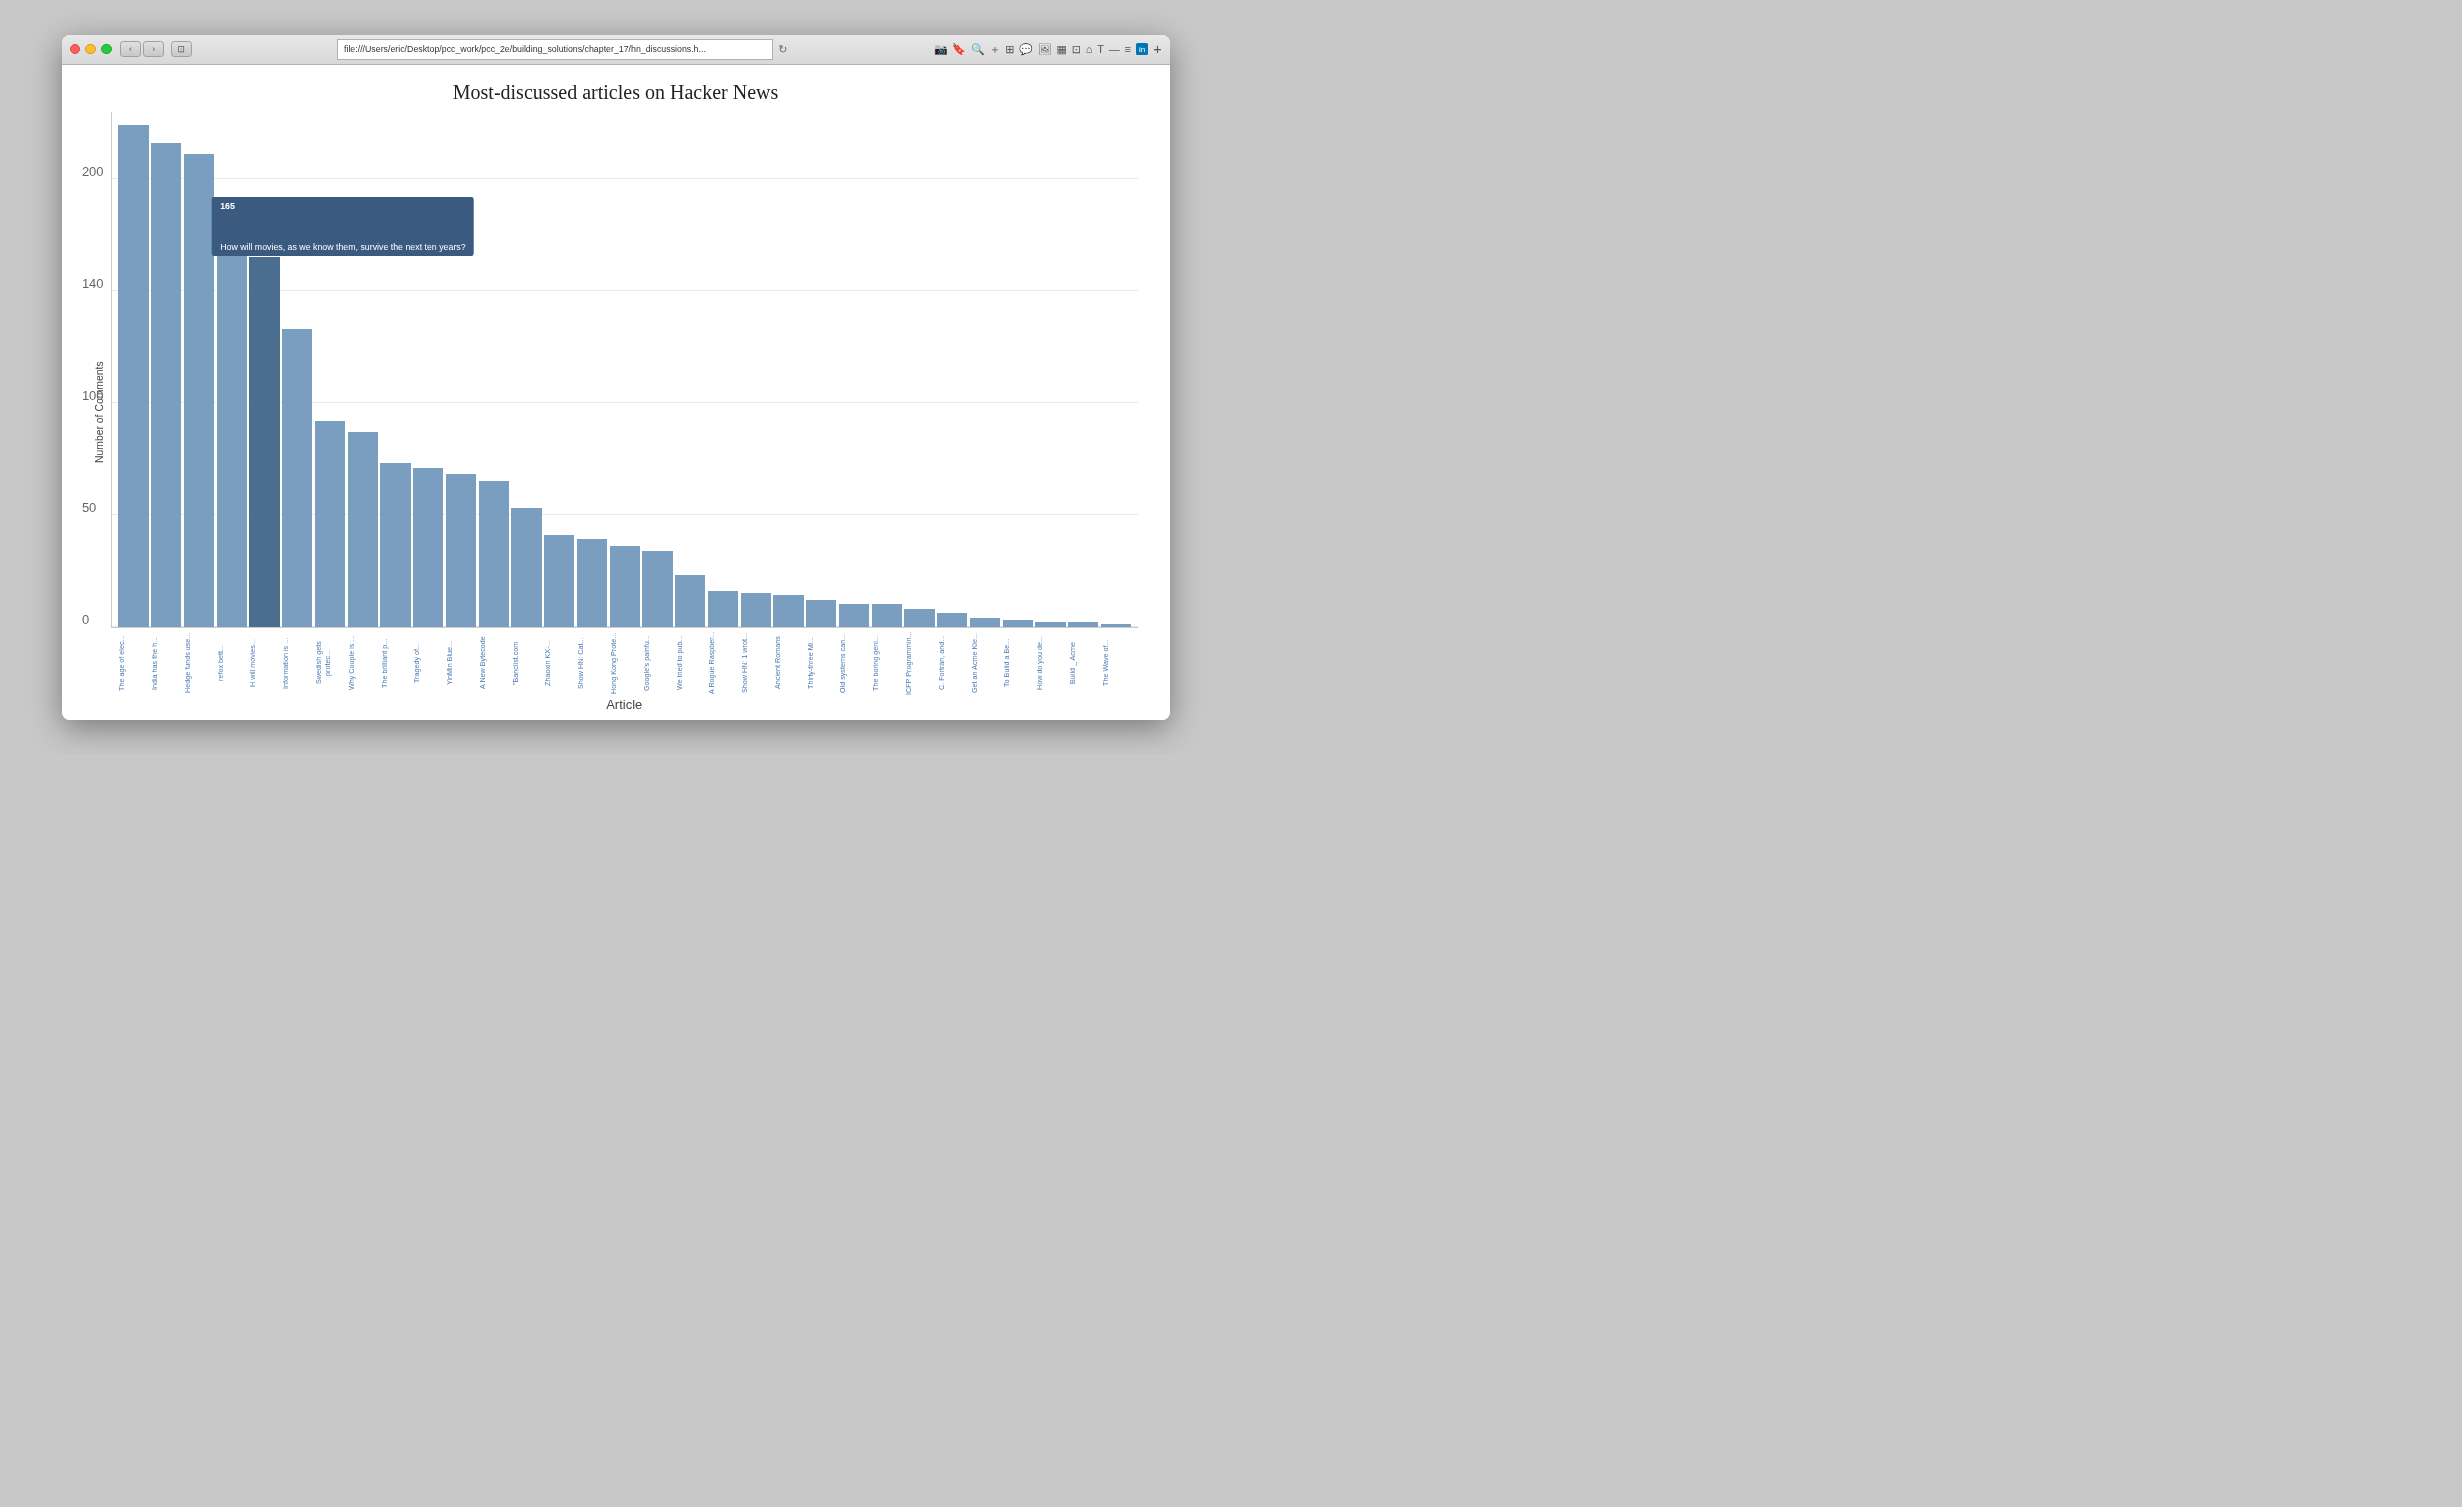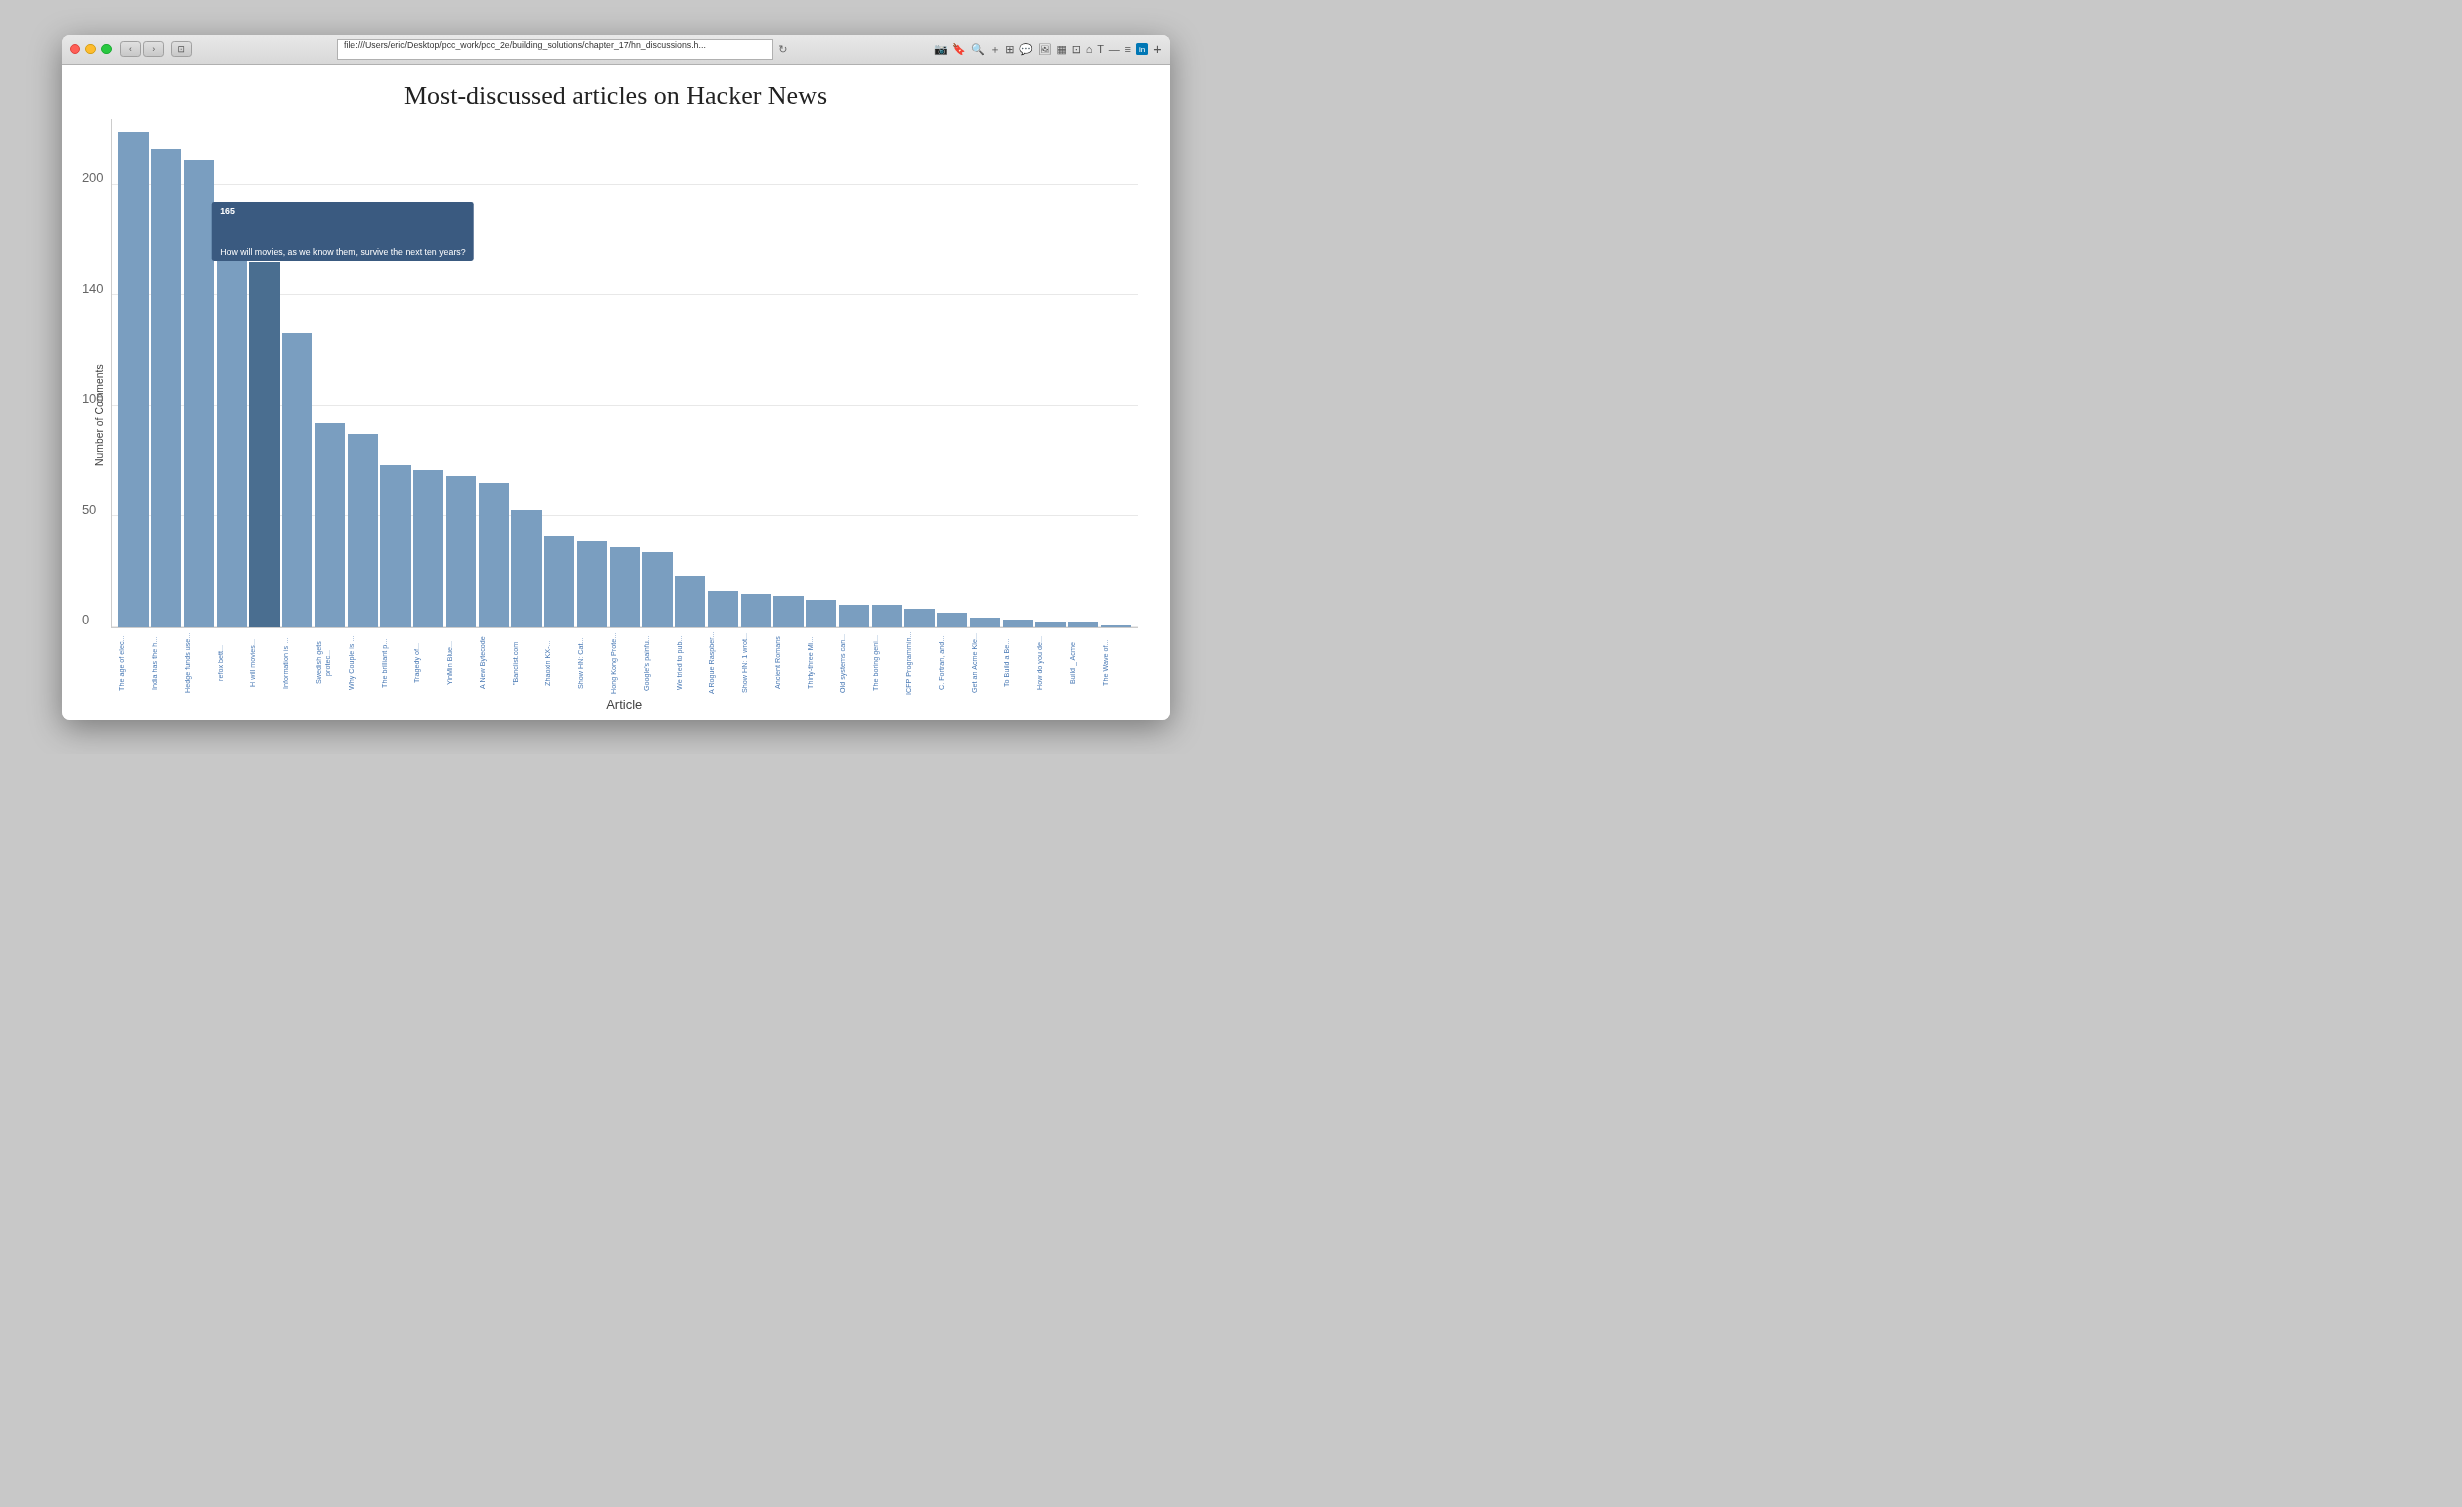--- a/index.html
+++ b/index.html
@@ -69,21 +69,21 @@
       justify-content: center;
       position: relative;
     }
     .address-bar {
       width: 60%;
       height: 21px;
       background: white;
       border: 0.8px solid #b0b0b0;
       border-radius: 0;
       display: flex;
-      align-items: flex-start;
+      align-items: center;
       padding: 0 6.4px;
       font-size: 8.8px;
       color: #333;
     }
     .reload-btn {
       margin-left: 4.8px;
       font-size: 11px;
       color: #666;
       cursor: pointer;
     }
@@ -102,21 +102,21 @@
     .page-content {
       flex: 1;
       background: white;
       display: flex;
       flex-direction: column;
       align-items: center;
       padding: 16px 32px 8px 32px;
       overflow: hidden;
     }
     .chart-title {
-      font-size: 26px;
+      font-size: 20px;
       font-weight: 400;
       color: #222;
       margin-bottom: 8px;
       font-family: Georgia, serif;
     }
     .chart-area {
       width: 100%;
       flex: 1;
       display: flex;
       flex-direction: column;

